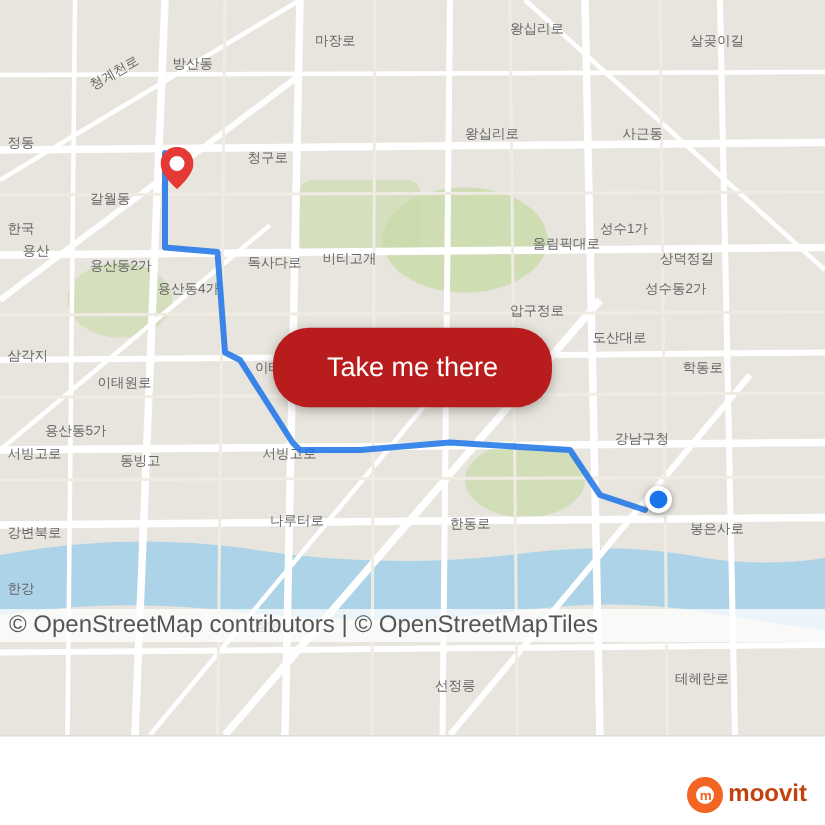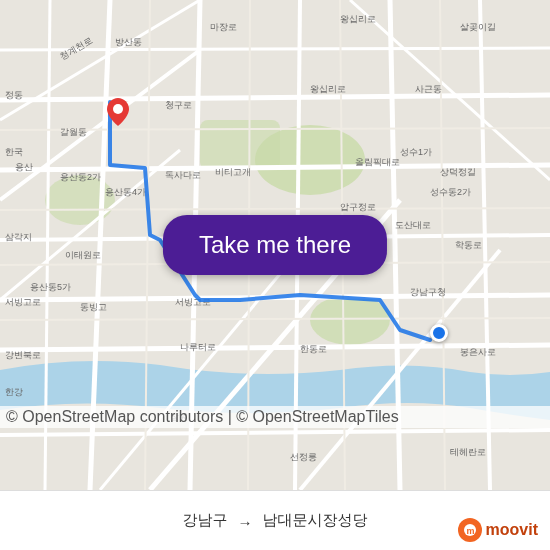--- a/index.html
+++ b/index.html
@@ -20,26 +20,26 @@
       position: absolute;
       top: 0; left: 0;
     }
 
     
     #take-me-there-btn {
       position: absolute;
       top: 50%;
       left: 50%;
       transform: translate(-50%, -50%);
-      background-color: #4c1d95;
+      background-color: #b91c1c;
       color: white;
       border: none;
       border-radius: 24px;
       padding: 16px 36px;
-      font-size: 24px;
+      font-size: 18px;
       font-weight: 500;
       cursor: pointer;
       white-space: nowrap;
       box-shadow: 0 2px 8px rgba(0,0,0,0.3);
       z-index: 10;
     }
 
     
     .origin-pin {
       position: absolute;
@@ -249,25 +249,20 @@
   <div class="dest-dot"></div>
 
   <button id="take-me-there-btn">Take me there</button>
 
   <div class="attribution">
     <span>© OpenStreetMap contributors | © OpenStreetMapTiles</span>
   </div>
 </div>
 
 <div id="bottom-bar">
-  <div class="route-info">
-    <span class="route-from">강남구</span>
-    <span class="route-arrow">→</span>
-    <span class="route-to">남대문시장성당</span>
-  </div>
 
   <div class="moovit-logo">
     <div class="moovit-logo-icon">
       <svg width="14" height="14" viewBox="0 0 14 14" xmlns="http://www.w3.org/2000/svg">
         <circle cx="7" cy="7" r="6" fill="white"></circle>
         <text x="3.5" y="10.5" font-size="9" font-weight="bold" fill="#f26522">m</text>
       </svg>
     </div>
     <span class="moovit-text">moovit</span>
   </div>

